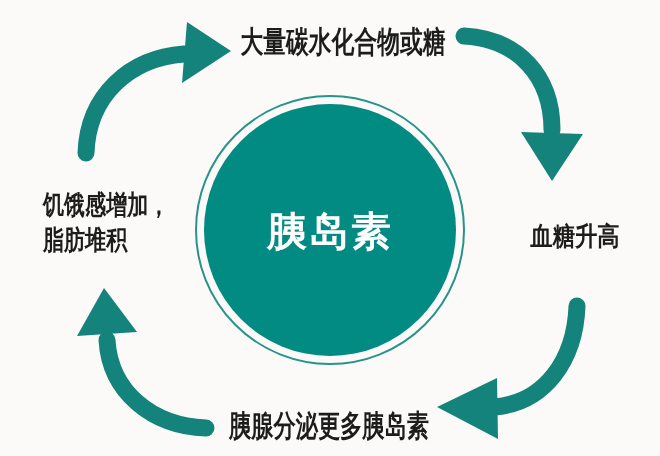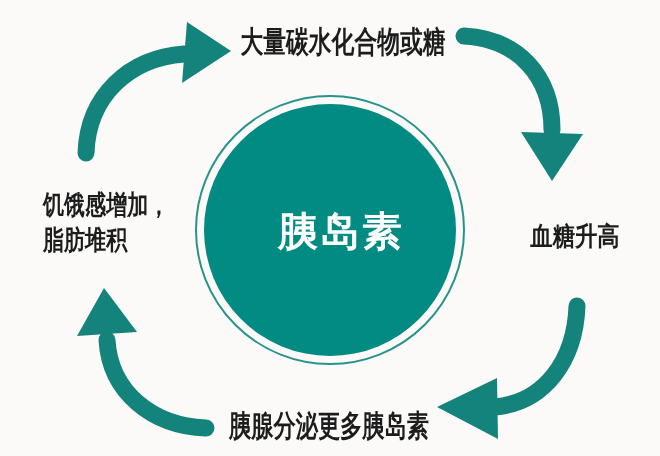--- a/index.html
+++ b/index.html
@@ -71,21 +71,20 @@
     white-space: normal;
   }
   .label-center {
     left: 330px;
     top: 231px;
     font-size: 40px;
     font-weight: 700;
     letter-spacing: 2px;
     color: var(--color-center_text, #ffffff);
     transform: translate(-50%, -50%);
-    margin-left: 11px;
   }
 </style>
 </head>
 <body>
 
 <div class="stage">
 
   <svg class="diagram-svg" width="660" height="456" viewBox="0 0 660 456">
 
     <g>

